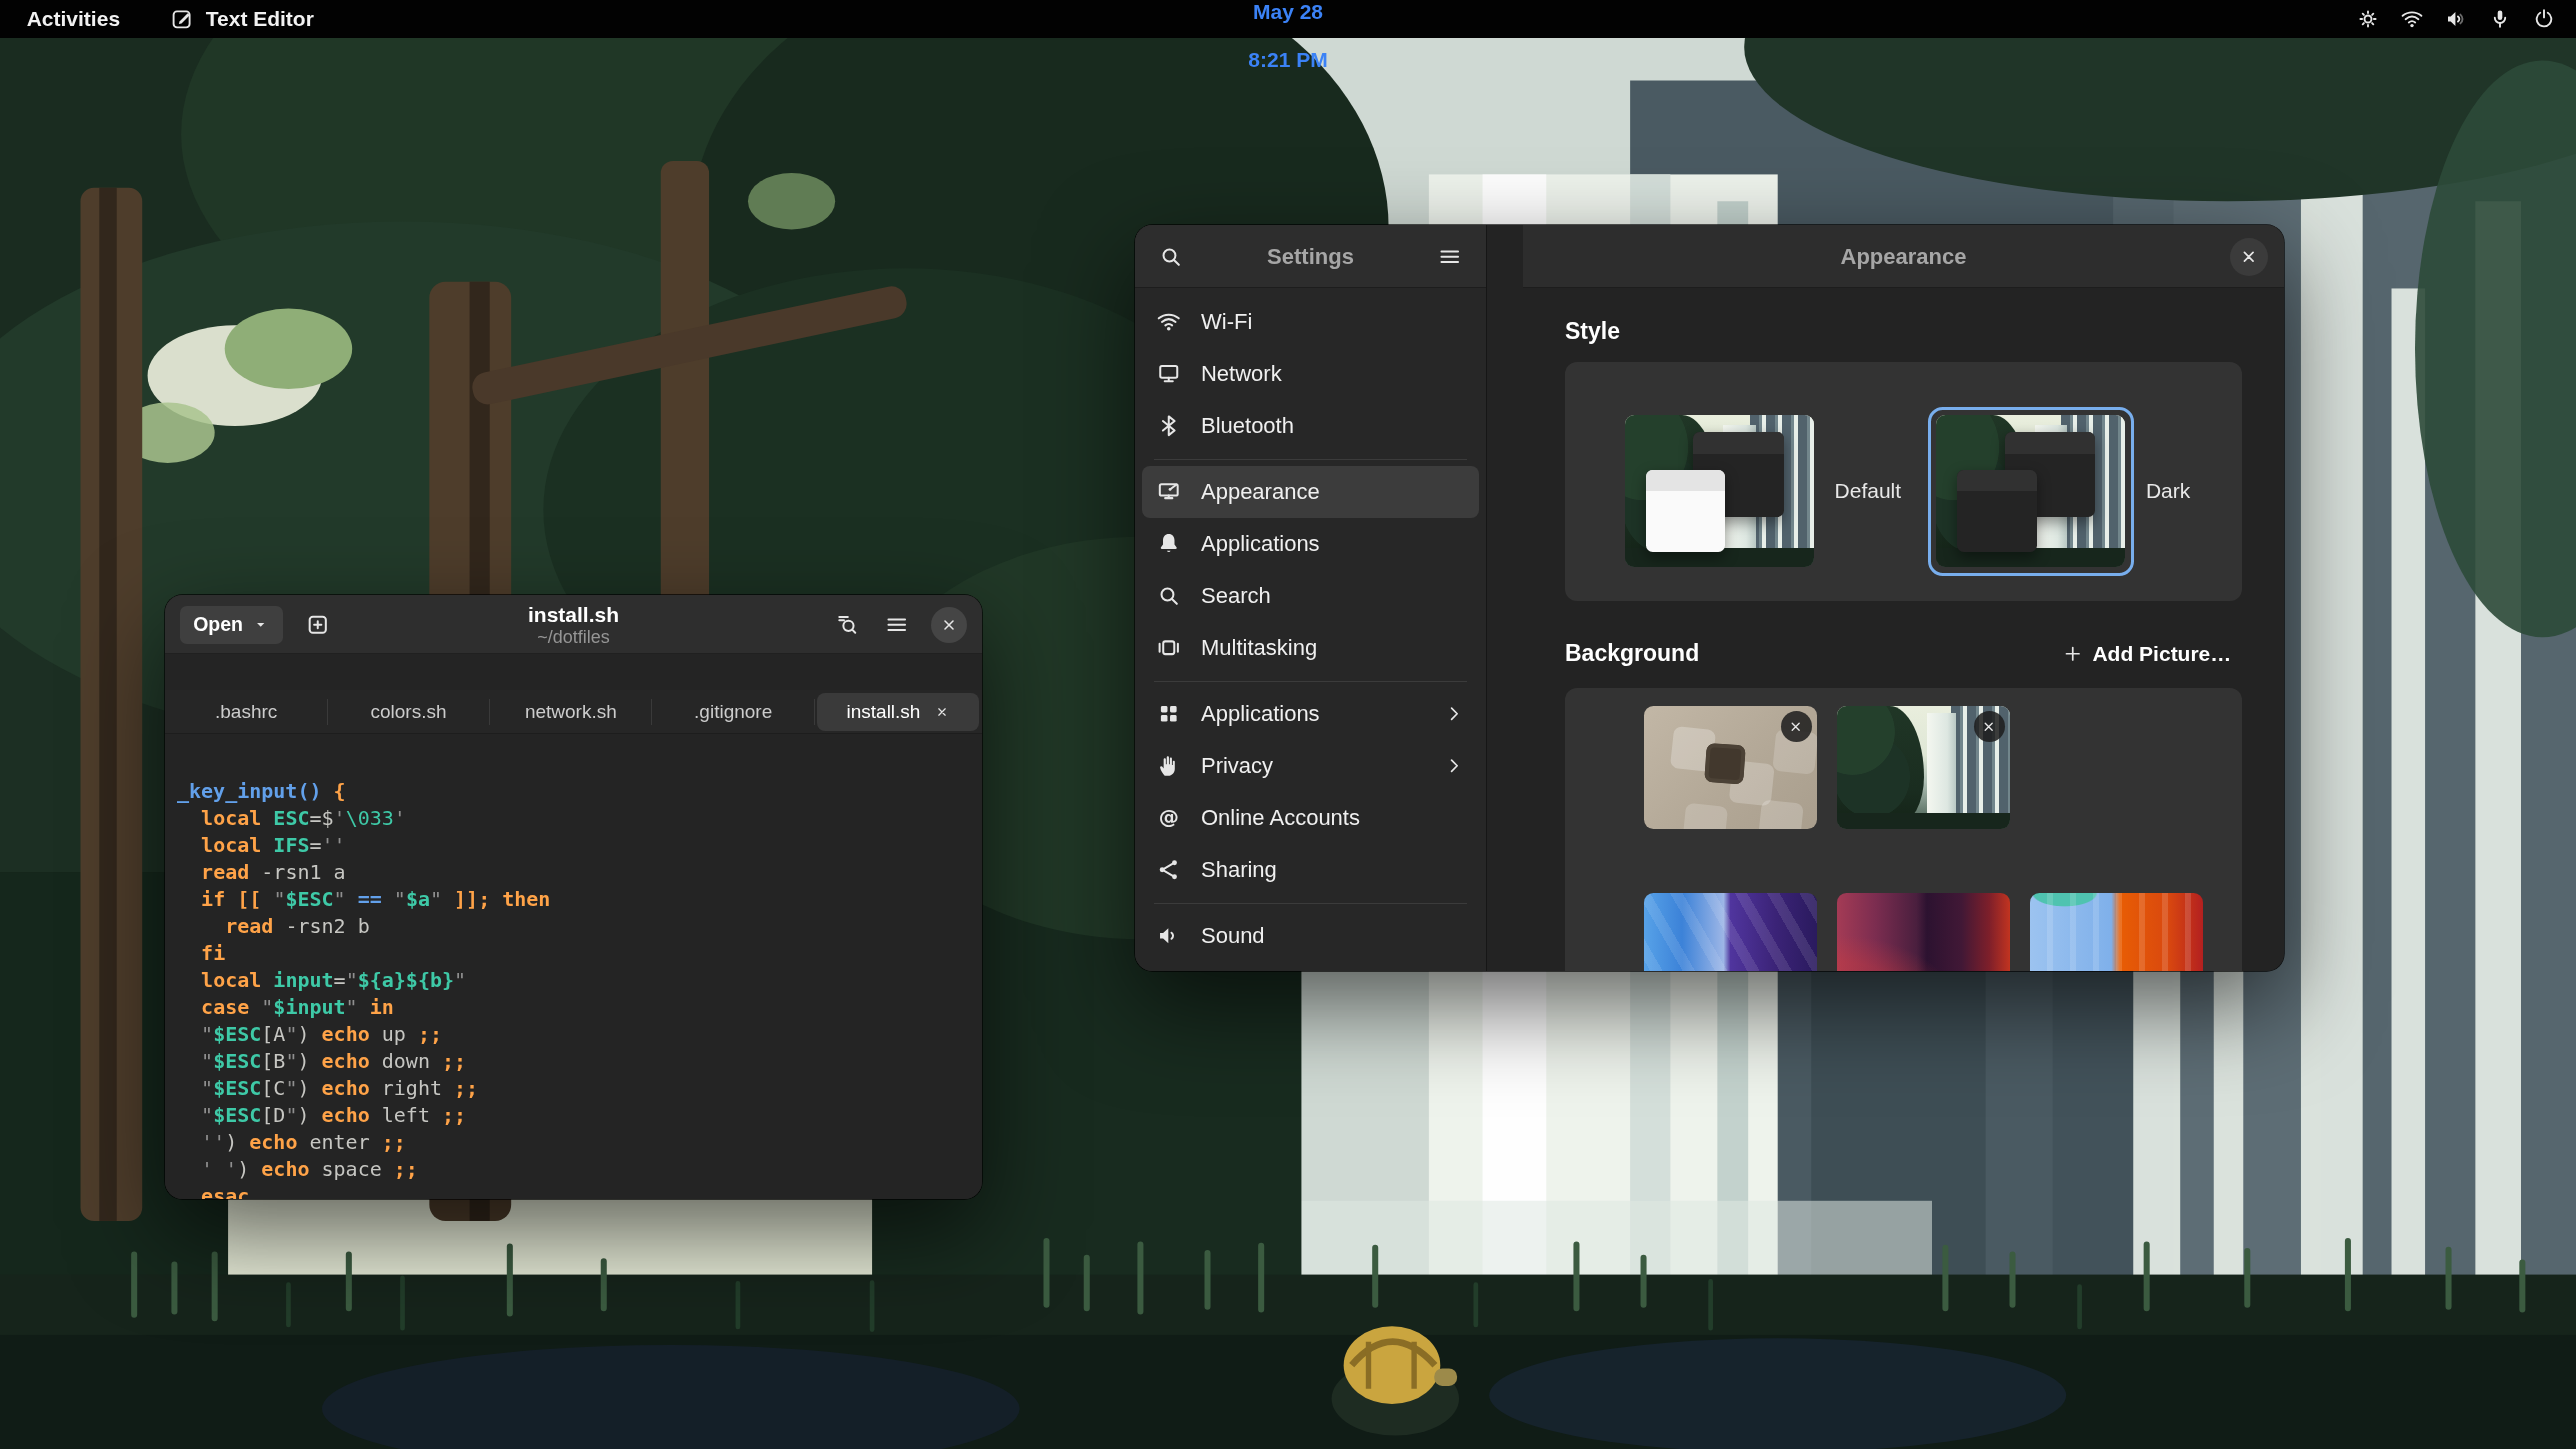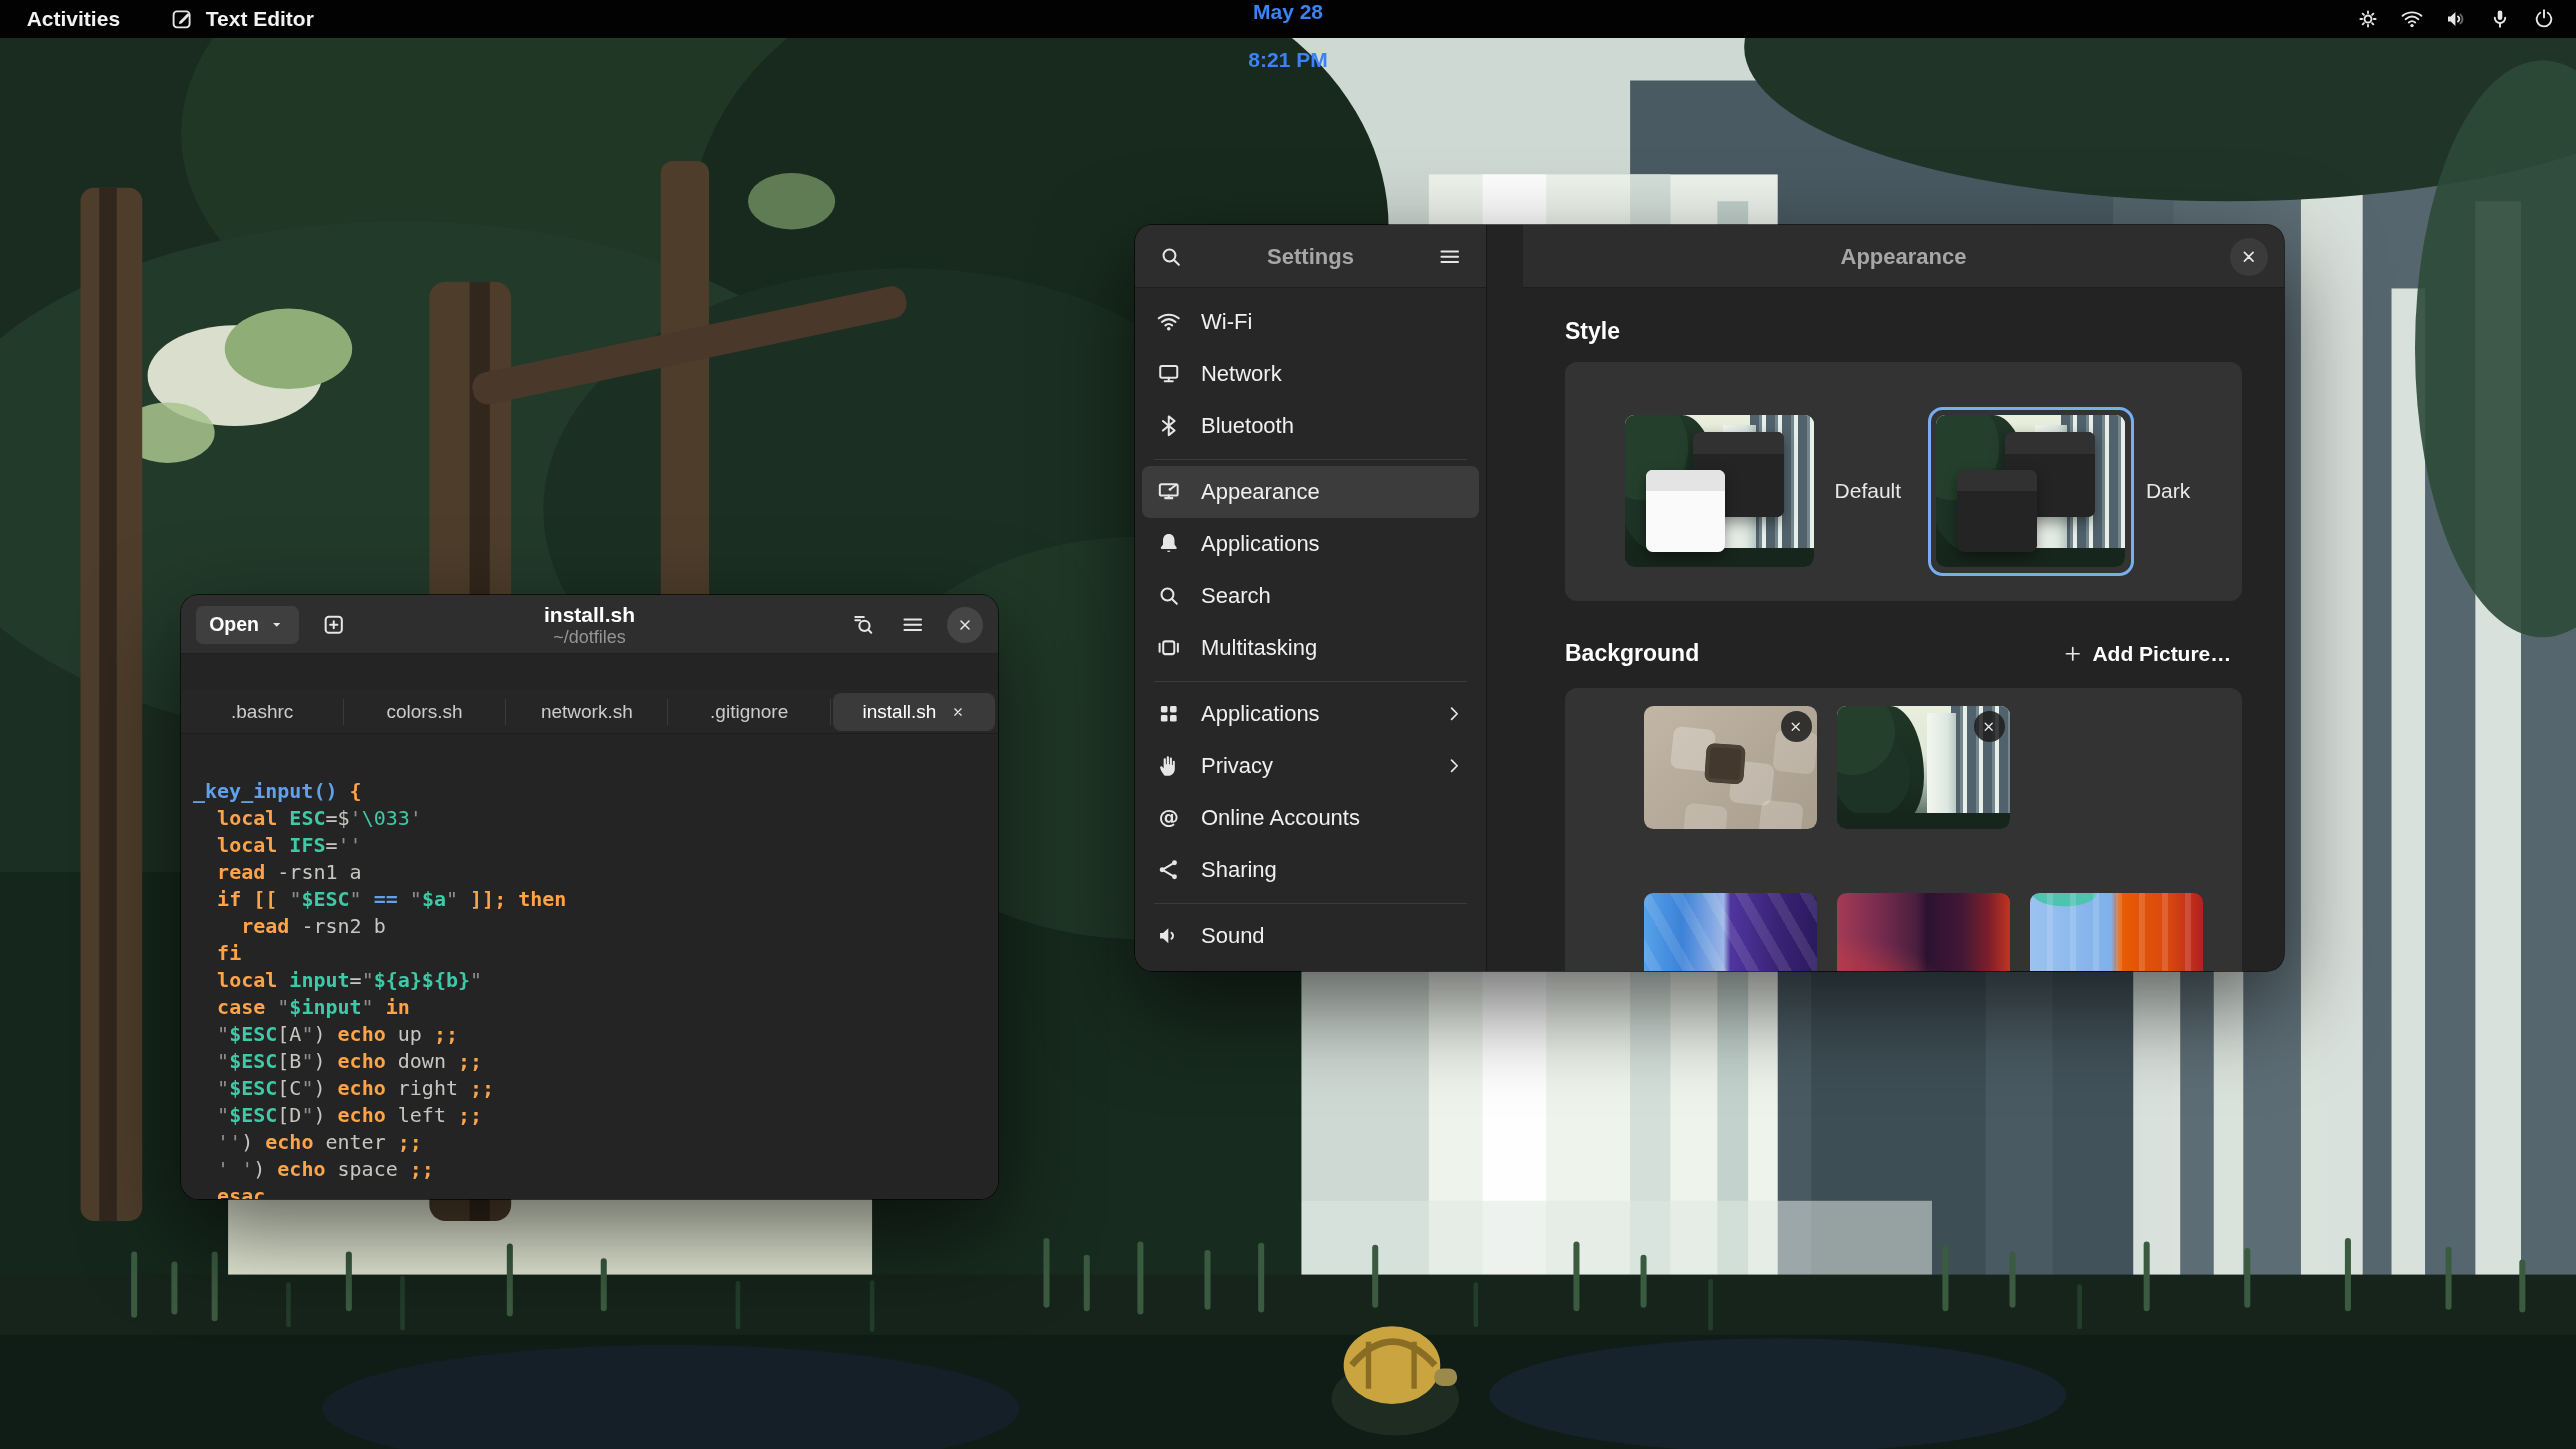--- a/index.html
+++ b/index.html
@@ -109,21 +109,21 @@
     linear-gradient(90deg,#57a2e8 0%,#3c82d8 22%,#9db6e6 46%,#50359e 50%,#3b2377 76%,#2a1a5e 100%);}
   .wp-waves{background:
     radial-gradient(120% 110% at 0% 100%,rgba(210,60,60,.35) 0 40%,transparent 60%),
     linear-gradient(90deg,#a43b55 0%,#7c2d50 22%,#4a1f3e 46%,#2c1230 52%,#411836 72%,#7e1f2a 88%,#c23420 100%);}
   .wp-drips{background:
     repeating-linear-gradient(90deg,transparent 0 17.4px,rgba(255,255,255,.14) 17.4px 23px),
     radial-gradient(60% 35% at 20% 0%,#4fc3b0 0 30%,transparent 32%),
     linear-gradient(90deg,#9cc3f0 0%,#7fb0ea 47%,#e85d04 52%,#d9480f 80%,#b32020 100%);}
 
   
-  #editor{left:181px;top:595px;width:817px;height:604px;background:#242424;z-index:4;
+  #editor{left:165px;top:595px;width:817px;height:604px;background:#242424;z-index:4;
     display:flex;flex-direction:column;}
   .ed-header{height:59px;min-height:59px;background:#2e2e2e;display:flex;align-items:center;
     padding:0 14.8px;position:relative;box-shadow:inset 0 -0.7px #1c1c1c;}
   .open-btn{display:flex;align-items:center;gap:9.4px;background:#3f3f3f;border:none;color:#fff;
     font-size:19.5px;font-weight:600;height:38px;padding:0 13.4px;border-radius:6.7px;}
   .open-btn svg{width:17.4px;height:17.4px;}
   .newtab-btn{margin-left:19px;background:none;border:none;padding:2.7px;}
   .ed-titlebox{position:absolute;left:50%;top:50%;transform:translate(-50%,-50%);text-align:center;line-height:1.1;}
   .ed-title{font-size:21px;font-weight:700;color:#ffffff;}
   .ed-sub{font-size:18px;color:#959595;margin-top:2px;}

